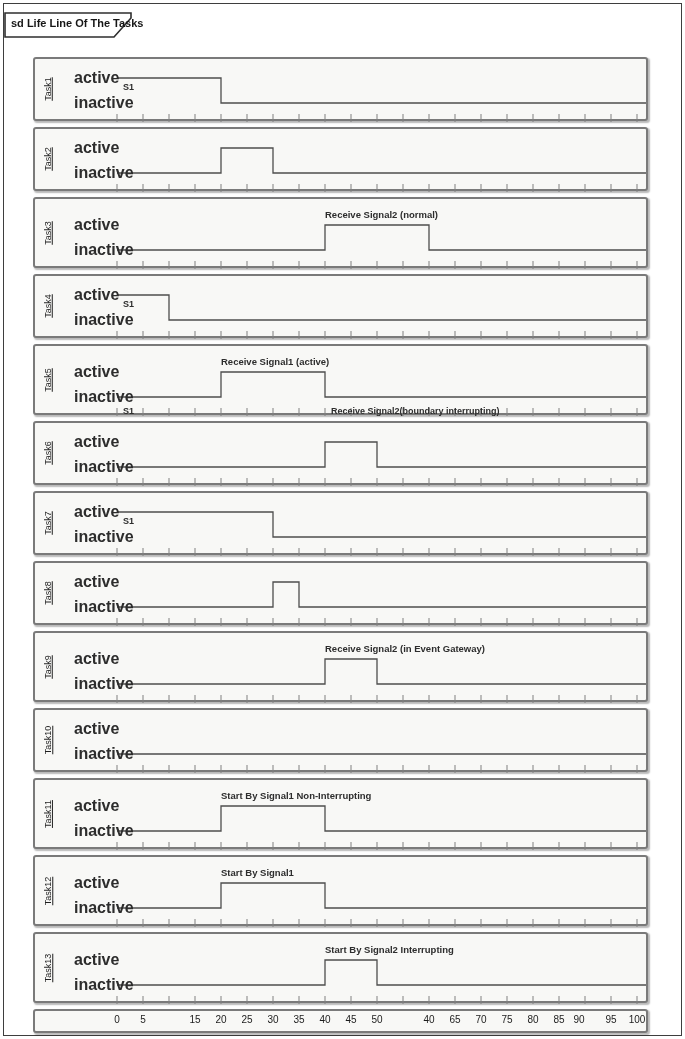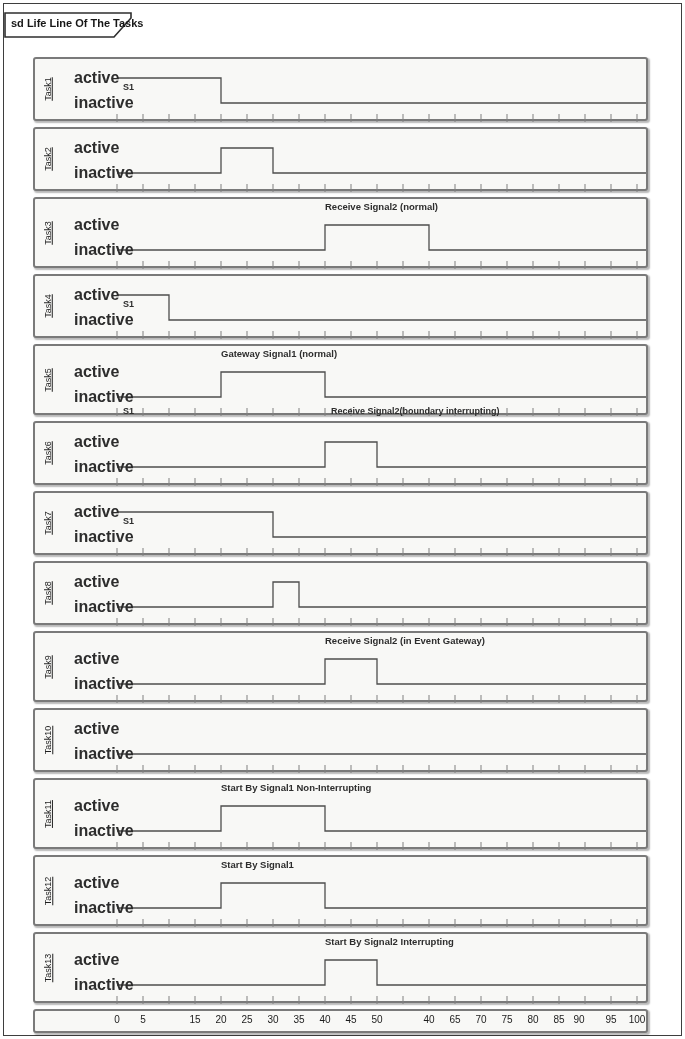--- a/index.html
+++ b/index.html
@@ -34,21 +34,21 @@
   }
   .task-name span {
     transform:rotate(-90deg); transform-origin:center;
     font-size:9px; color:#1f1f1f; text-decoration:underline; white-space:nowrap;
   }
   .state-label {
     position:absolute; left:39px; font-size:16px; font-weight:600;
     color:#2d2d2d; line-height:12px; white-space:nowrap;
   }
   .annotation {
-    position:absolute; top:2px; font-size:9.5px; font-weight:600;
+    position:absolute; top:10px; font-size:9.5px; font-weight:600;
     color:#2d2d2d; white-space:nowrap;
   }
   .mid-s1 {
     position:absolute; font-size:9px; font-weight:600; color:#2d2d2d;
   }
   .bottom-label {
     position:absolute; bottom:-3px; font-size:9px; font-weight:600;
     color:#2d2d2d; white-space:nowrap; z-index:2;
   }
   .wave { position:absolute; left:0; top:0; overflow:visible; }
@@ -227,21 +227,21 @@
           <line x1="446.0" x2="446.0" y1="62" y2="70" stroke="#808080" stroke-width="1"></line>
           <line x1="472.0" x2="472.0" y1="62" y2="70" stroke="#808080" stroke-width="1"></line>
           <line x1="498.0" x2="498.0" y1="62" y2="70" stroke="#808080" stroke-width="1"></line>
           <line x1="524.0" x2="524.0" y1="62" y2="70" stroke="#808080" stroke-width="1"></line>
           <line x1="550.0" x2="550.0" y1="62" y2="70" stroke="#808080" stroke-width="1"></line>
           <line x1="576.0" x2="576.0" y1="62" y2="70" stroke="#808080" stroke-width="1"></line>
           <line x1="602.0" x2="602.0" y1="62" y2="70" stroke="#808080" stroke-width="1"></line>
         </svg>
     <div class="state-label lbl-active" style="top: 20px;">active</div>
     <div class="state-label lbl-inactive" style="top: 45px;">inactive</div>
-  <div class="annotation" style="left: 186px;">Gateway Signal1 (normal)</div>
+  <div class="annotation" style="left: 186px;">Receive Signal1 (active)</div>
         <div class="bottom-label" style="left: 88px;">S1</div>
         <div class="bottom-label" style="left: 296px;">Receive Signal2(boundary interrupting)</div>
       </div>
       <div class="panel short">
     <div class="task-name">
           <span>Task6</span>
         </div>
     <svg class="wave" width="611" height="60">
           <path d="M 82 44 H 290.0 V 19 H 342.0 V 44 H 611" fill="none" stroke="#4d4d4d" stroke-width="1.3"></path>
           <line x1="82.0" x2="82.0" y1="55" y2="63" stroke="#808080" stroke-width="1"></line>

